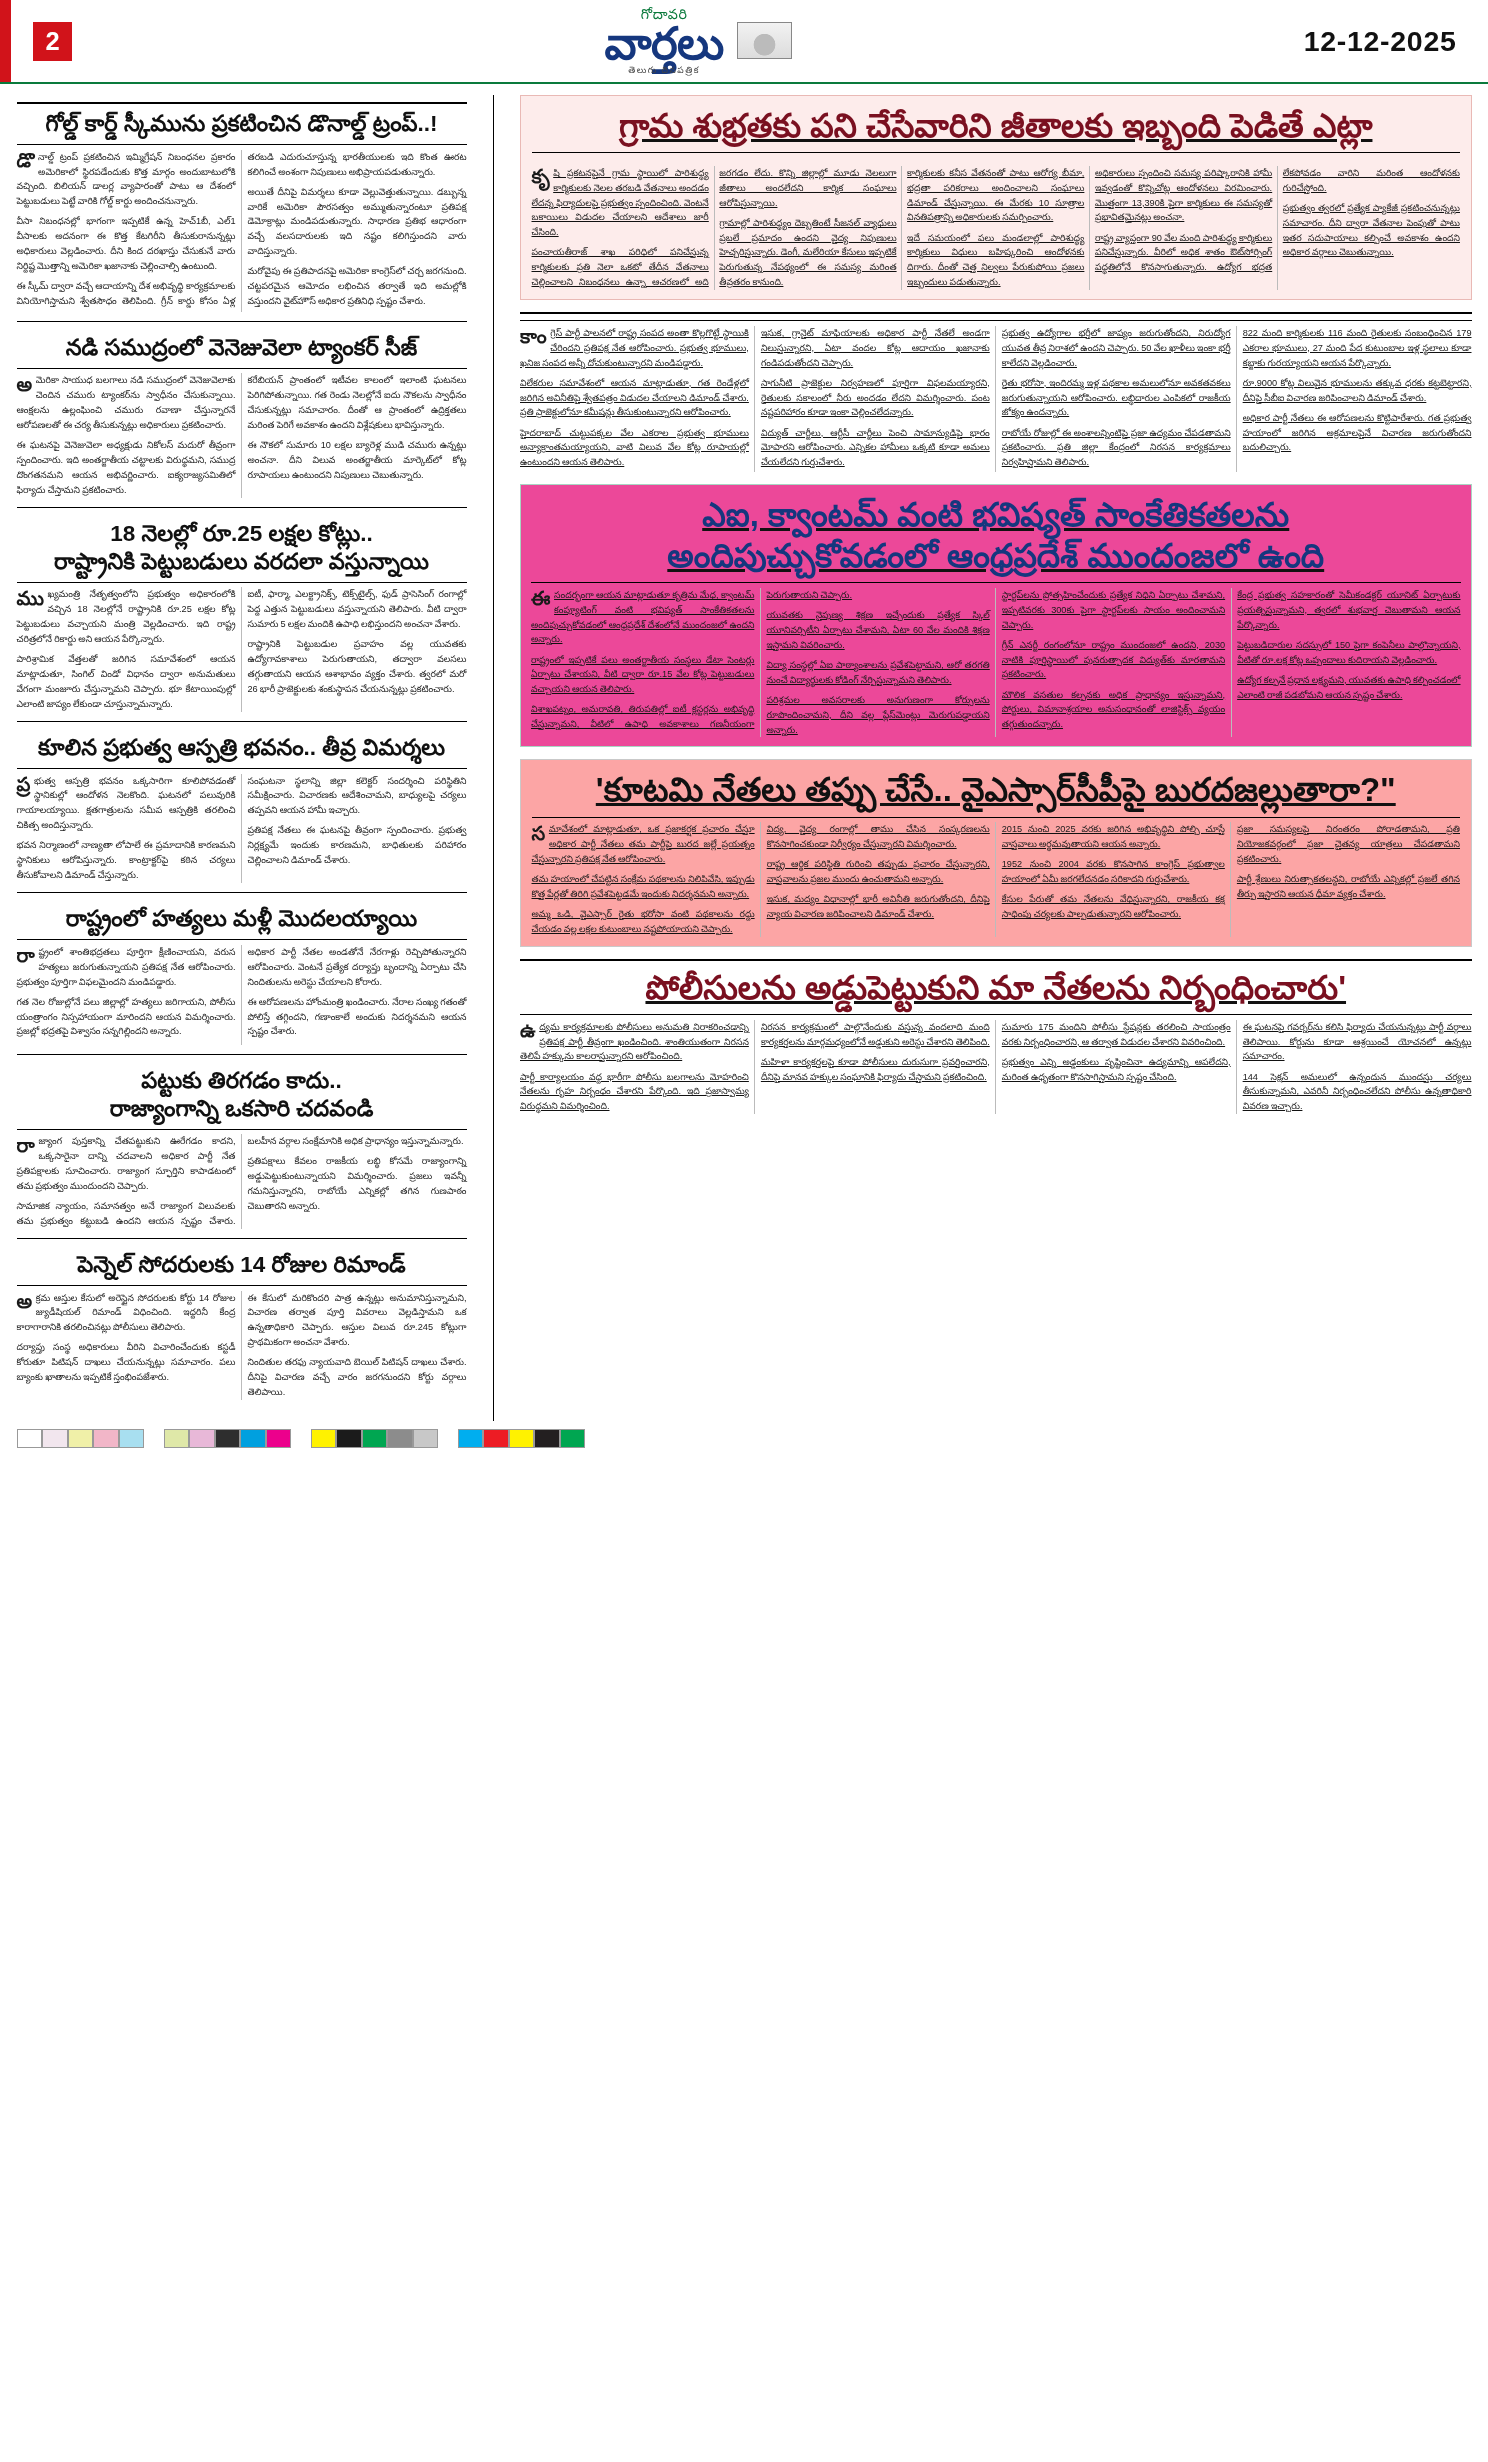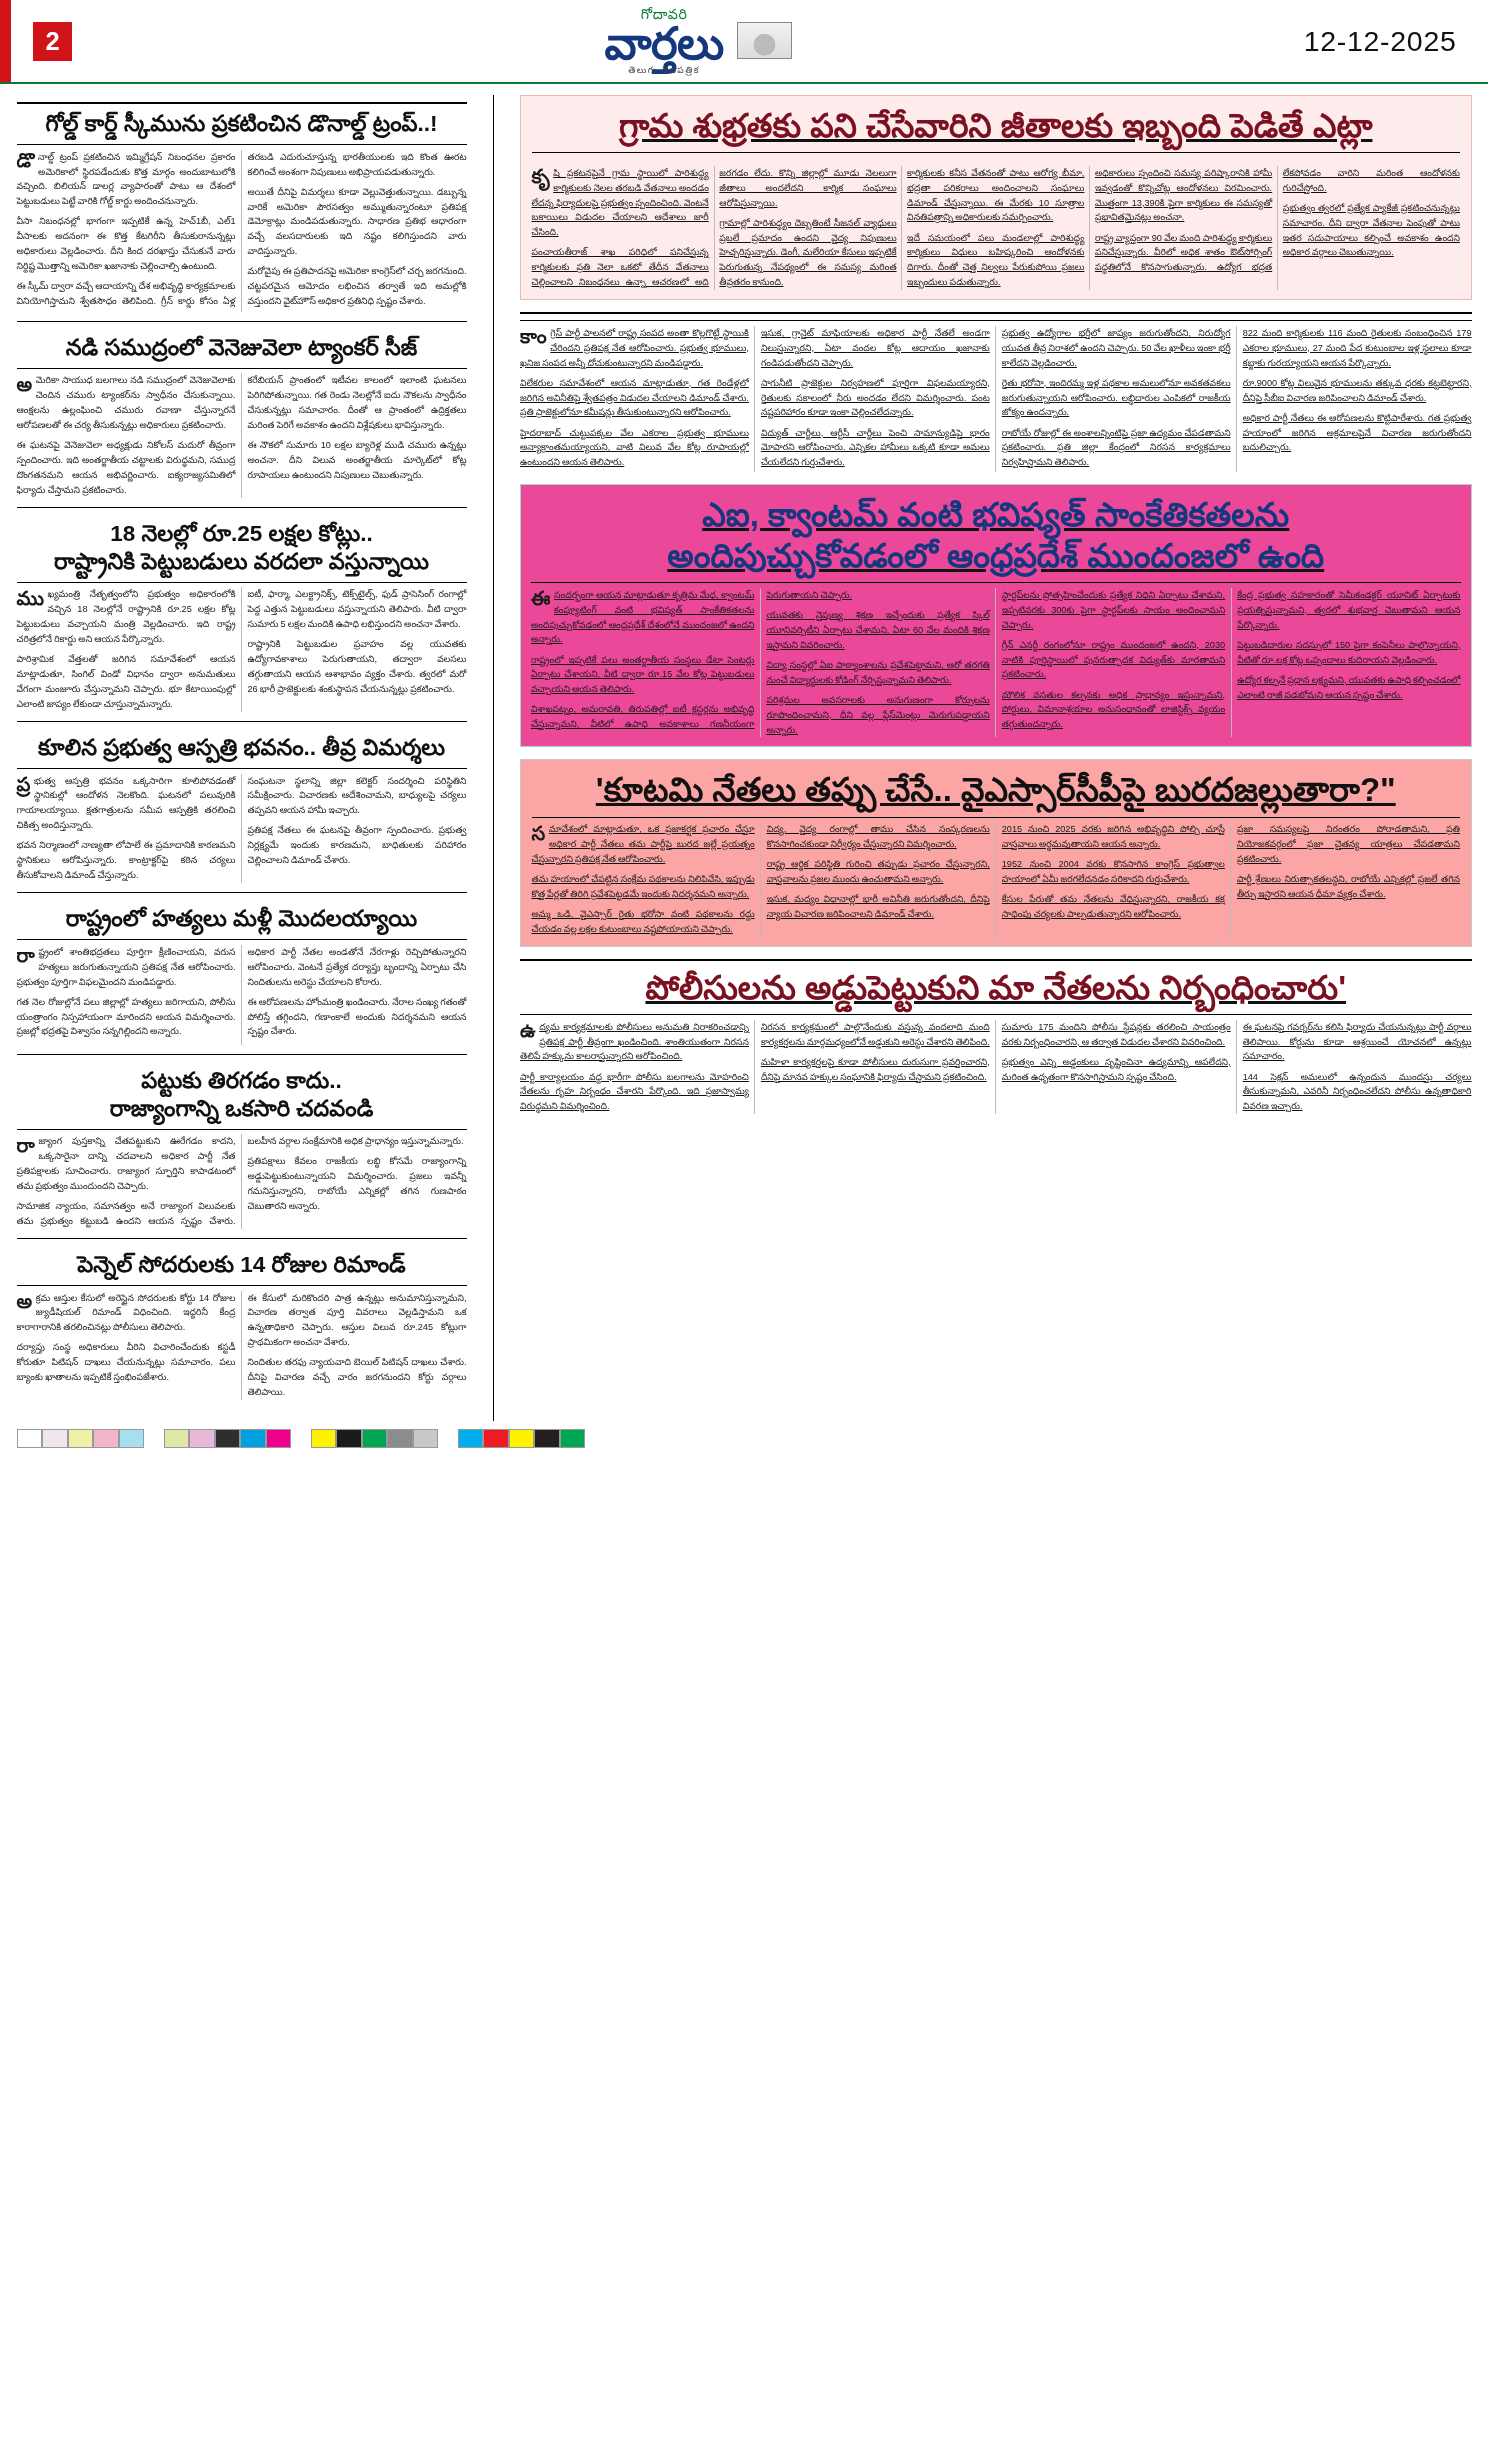--- a/index.html
+++ b/index.html
@@ -55,21 +55,21 @@
     font-size: 45px; font-weight:bold; color:#15377e;
     letter-spacing:-0.7px;
   }
   .brand .tiny { font-size: 9px; color:#444; letter-spacing:1.5px; }
   .brand-portrait {
     width:55px;height:37px;border:0.7px solid #888;background:
       radial-gradient(circle at 50% 62%, #bbb 0 10.5px, transparent 11.2px),
       linear-gradient(#f2f2f2,#dcdcdc);
   }
   .issue-date {
-    font-size: 28.5px; font-weight:normal; color:#111; letter-spacing:0.7px; padding-right:9px;
+    font-size: 28.5px; font-weight:bold; color:#111; letter-spacing:0.7px; padding-right:9px;
   }
 
   
   .grid {
     display:flex;
     gap: 26px;
     padding: 10.5px 16.5px 0 16.5px;
   }
   .col-left { width: 450px; flex:none; }
   .col-right { flex:1;text-decoration:underline; }

